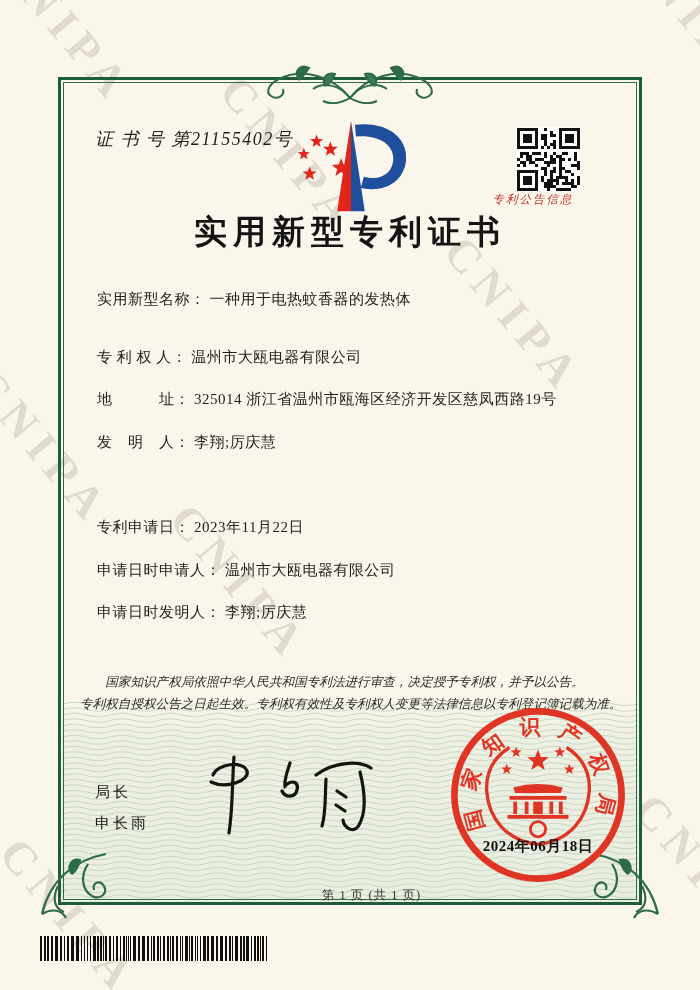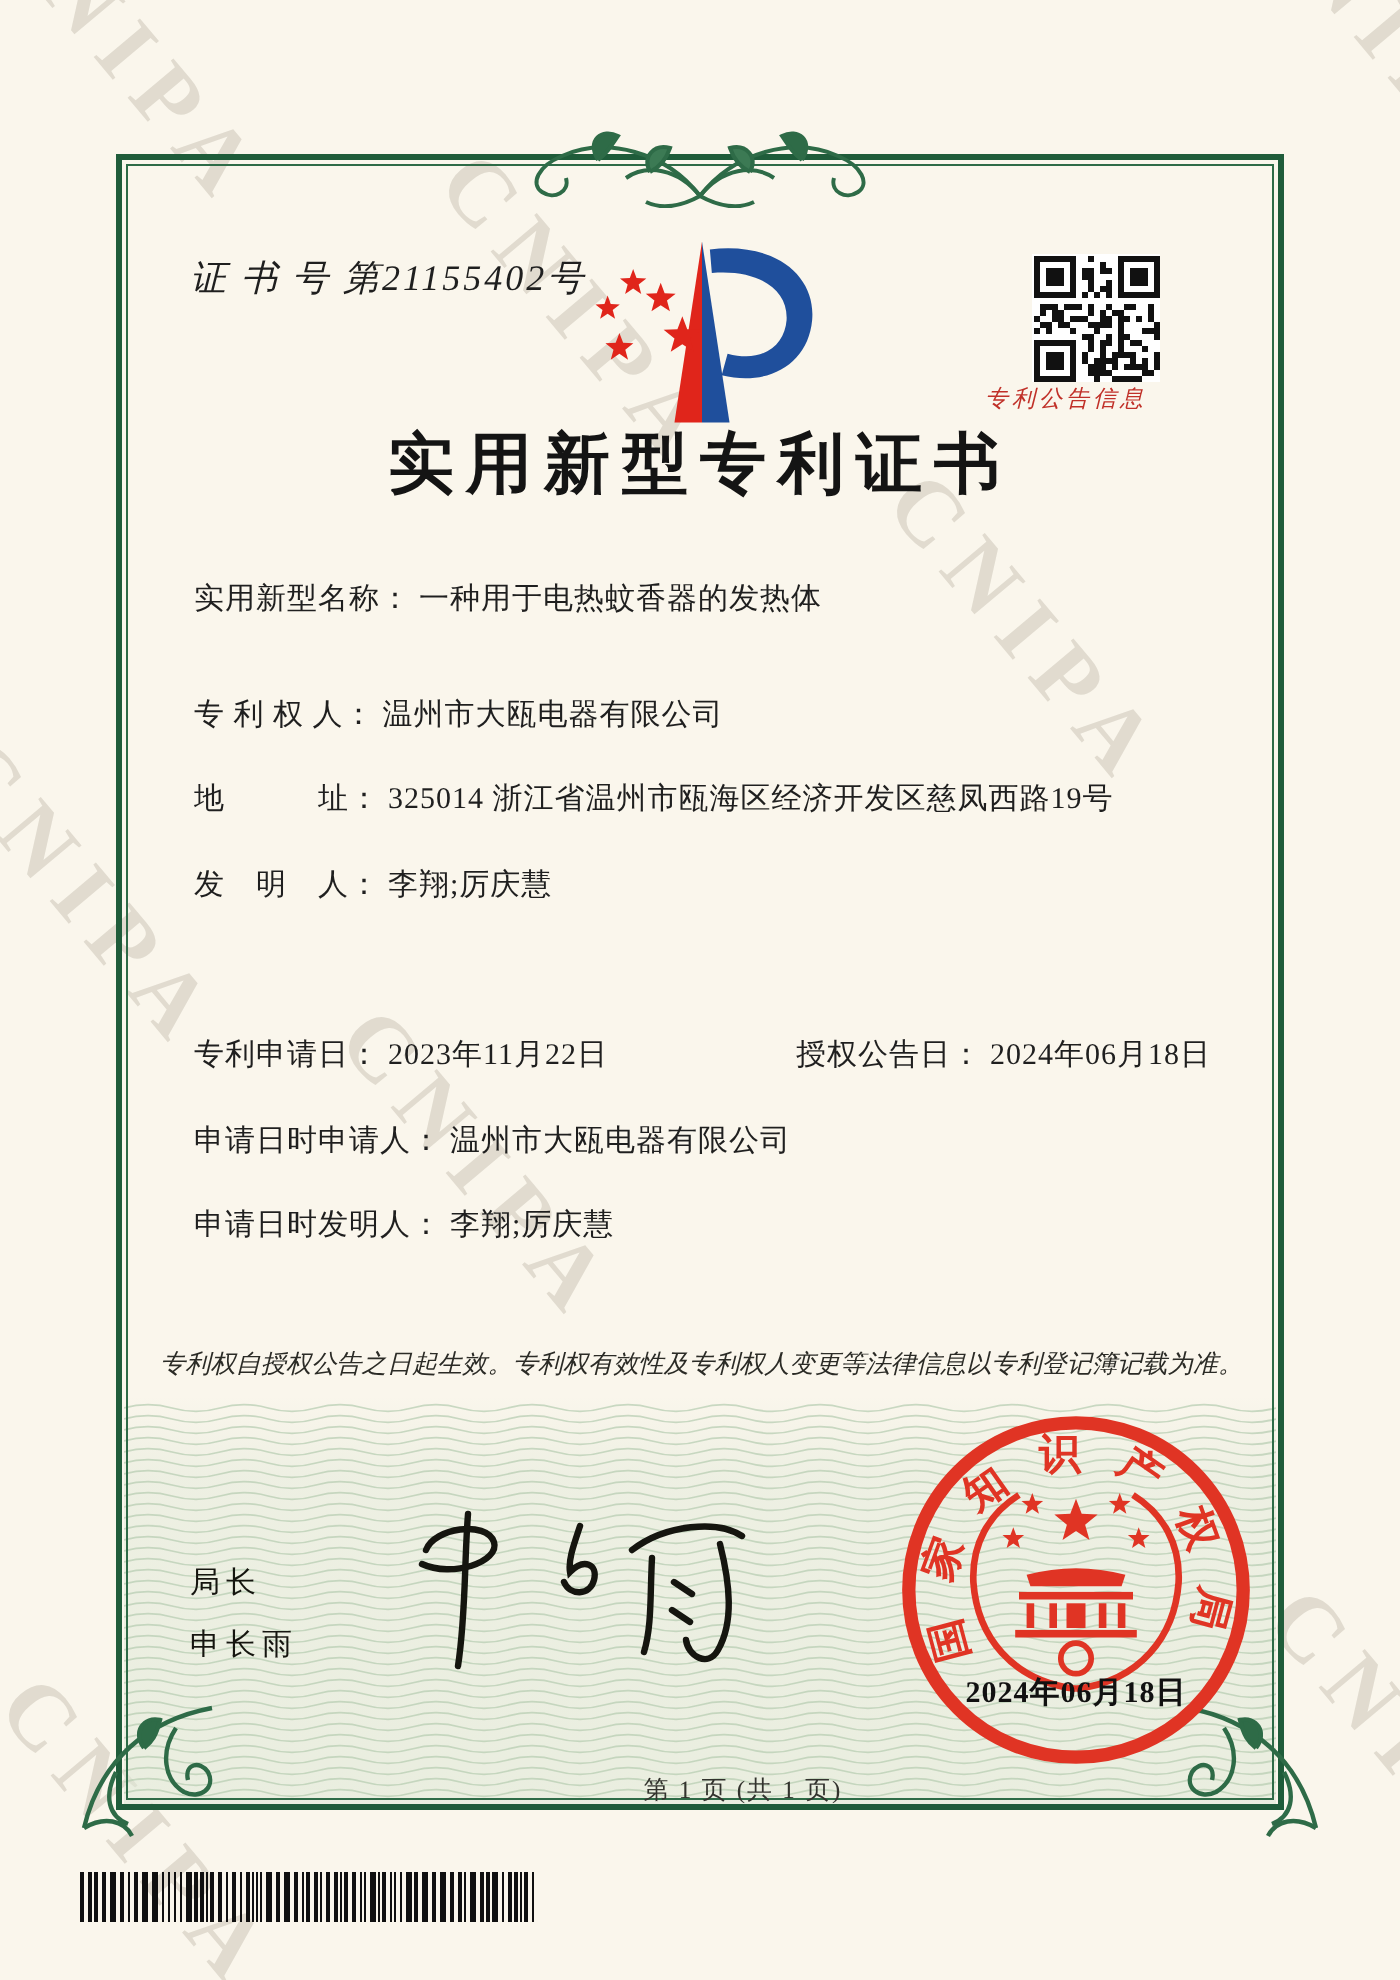--- a/index.html
+++ b/index.html
@@ -255,30 +255,30 @@
 <div class="row" style="top:390px;">
   <span class="lbl">地　　　址：</span><span class="val">325014 浙江省温州市瓯海区经济开发区慈凤西路19号</span>
 </div>
 <div class="row" style="top:433px;">
   <span class="lbl">发　明　人：</span><span class="val">李翔;厉庆慧</span>
 </div>
 <div class="row two" style="top:476px;">
 </div>
 <div class="row two" style="top:518px;">
   <span class="grp g1"><span class="lbl">专利申请日：</span><span class="val">2023年11月22日</span></span>
-  <span class="grp"><span class="lbl">授权公告日：</span><span class="val">2024年06月18日</span></span>
 </div>
 <div class="row" style="top:561px;">
   <span class="lbl">申请日时申请人：</span><span class="val">温州市大瓯电器有限公司</span>
 </div>
 <div class="row" style="top:603px;">
   <span class="lbl">申请日时发明人：</span><span class="val">李翔;厉庆慧</span>
 </div>
 
 <div class="statement">
+  <div class="l1">国家知识产权局依照中华人民共和国专利法进行审查，决定授予专利权，并予以公告。</div>
   <div class="l2">专利权自授权公告之日起生效。专利权有效性及专利权人变更等法律信息以专利登记簿记载为准。</div>
 </div>
 
 <div class="officer">
   <div>局长</div>
   <div>申长雨</div>
 </div>
 
 <svg class="abs" style="left:198px;top:745px;" width="185" height="92" viewBox="0 0 185 92">
   <g stroke="#15150f" fill="none" stroke-width="3.2" stroke-linecap="round">

